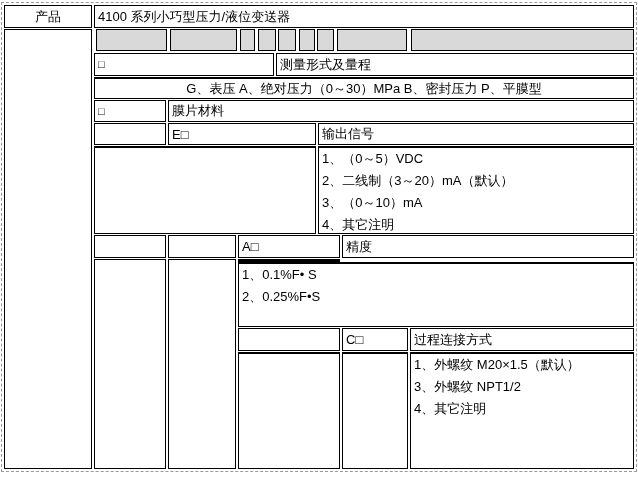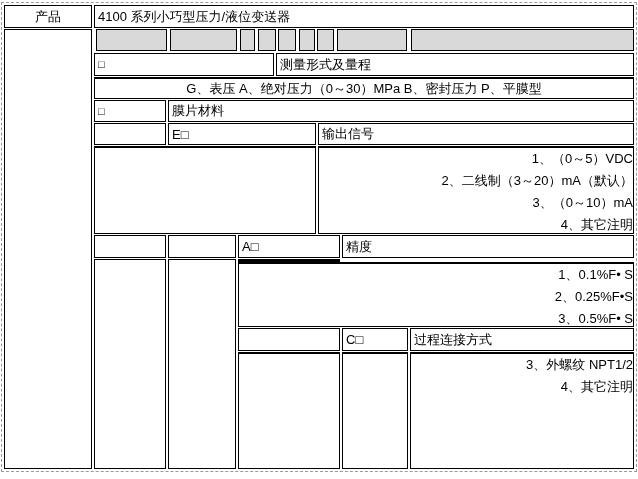--- a/index.html
+++ b/index.html
@@ -19,21 +19,21 @@
   }
   .row { display: flex; flex-shrink: 0; margin-bottom: 1px; }
   .cell {
     border: 1px solid #000;
     background: #fff;
     margin-right: 2px;
     padding: 0 3px;
     white-space: nowrap; overflow: hidden;
     display: flex; align-items: center;
   }
-  .cell.last { margin-right: 0; flex: 1; text-align: right; }
+  .cell.last { margin-right: 0; flex: 1; }
   .center { justify-content: center; text-align: center; }
   .h23 { height: 23px; } .h22 { height: 22px; }
   .h68 { height: 68px; flex-direction: column; } .h88 { height: 88px; }
   .w88 { width: 88px; flex-shrink: 0; }
   .w180 { width: 180px; flex-shrink: 0; }
   .w148 { width: 148px; flex-shrink: 0; }
   .w222 { width: 222px; flex-shrink: 0; }
   .w102 { width: 102px; flex-shrink: 0; }
   .w72 { width: 72px; flex-shrink: 0; }
   .w68 { width: 68px; flex-shrink: 0; }
@@ -155,38 +155,38 @@
       <div class="body">
         <div class="cell tall w72"></div>
         <div class="cell tall w68"></div>
         <div class="colflex">
 
           <div class="row h68">
             <div class="cell w102 thick"></div>
             <div class="cell last opts thick">
               <div>1、0.1%F• S</div>
               <div>2、0.25%F•S</div>
-              <div>3、0.5%F• S</div>
             </div>
           </div>
 
           <div class="row h23">
             <div class="cell w102"></div>
             <div class="cell w66">
               <span>C□</span>
             </div>
             <div class="cell last">
               <span>过程连接方式</span>
             </div>
           </div>
 
           <div class="row grow">
             <div class="cell w102 thick"></div>
             <div class="cell w66 thick"></div>
             <div class="cell last opts thick">
+              <div>1、外螺纹 M20×1.5（默认）</div>
               <div>3、外螺纹 NPT1/2</div>
               <div>4、其它注明</div>
             </div>
           </div>
 
         </div>
       </div>
 
     </div>
   </div>

